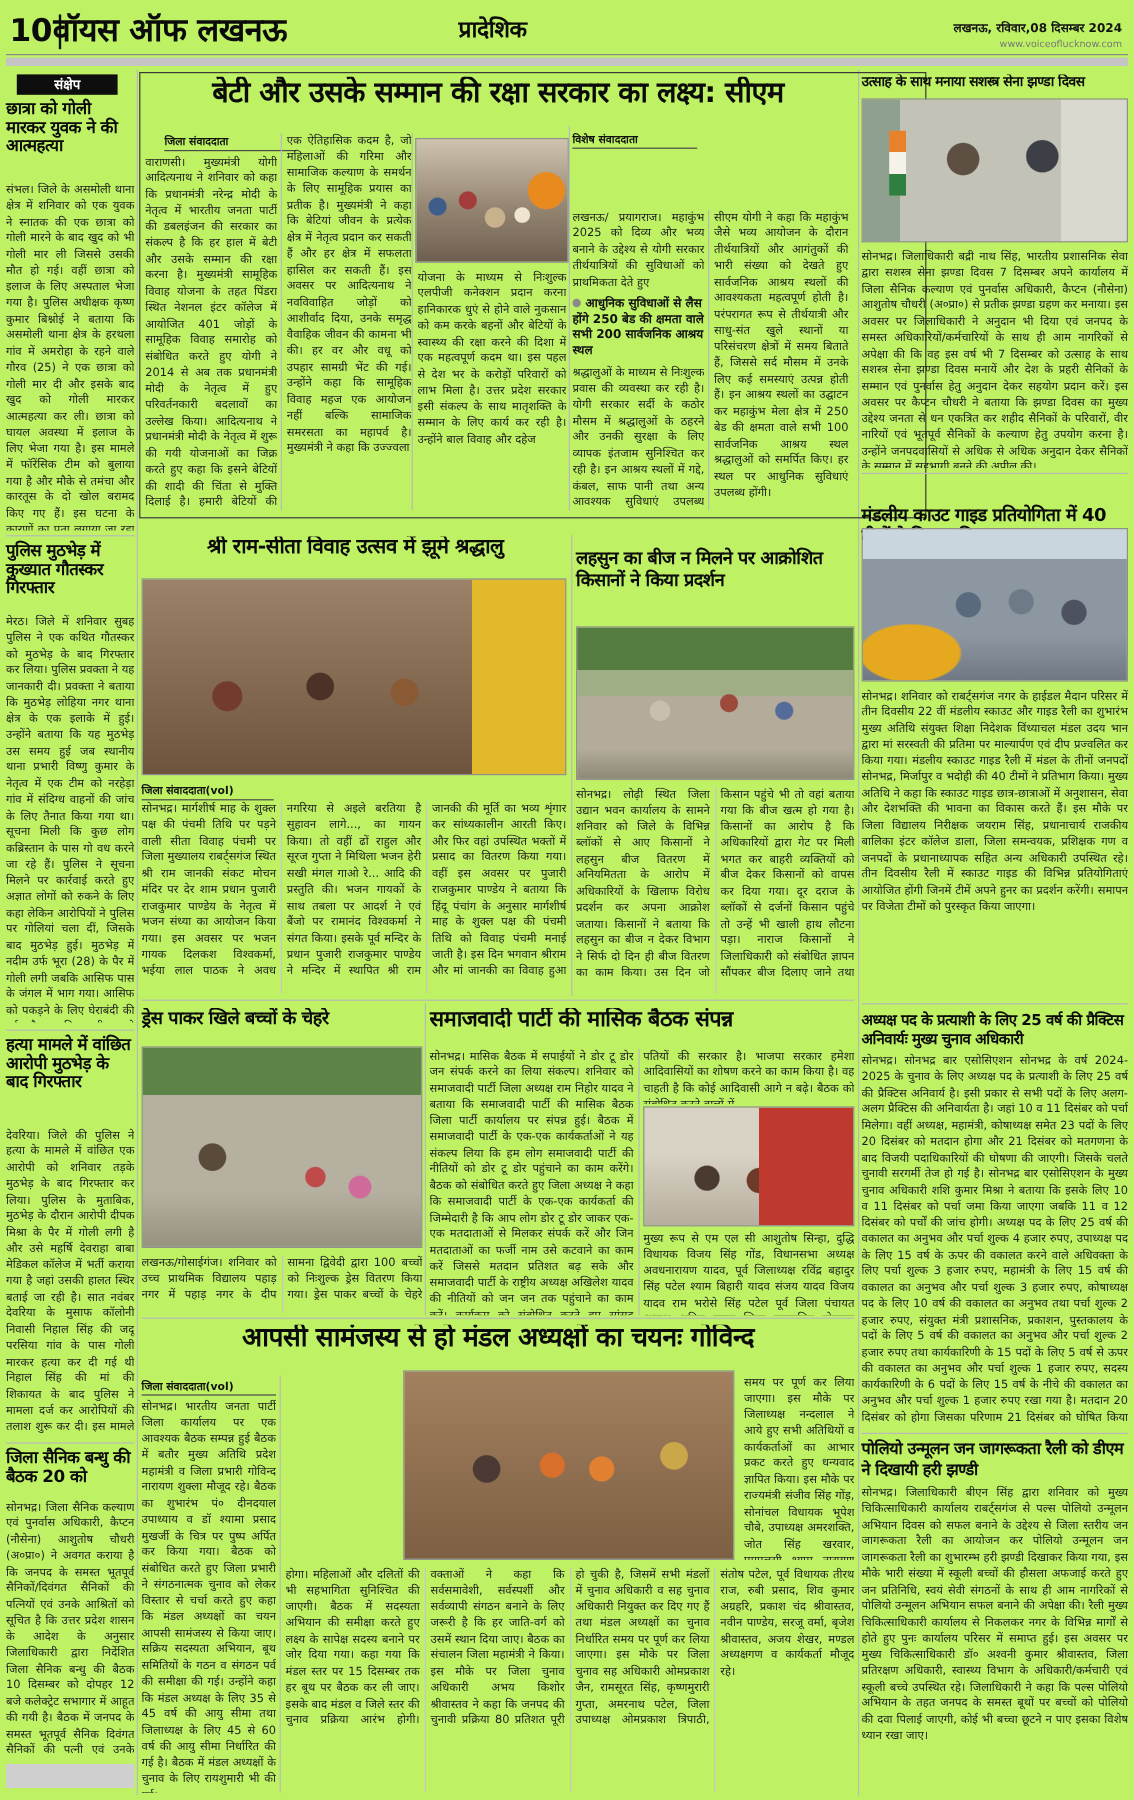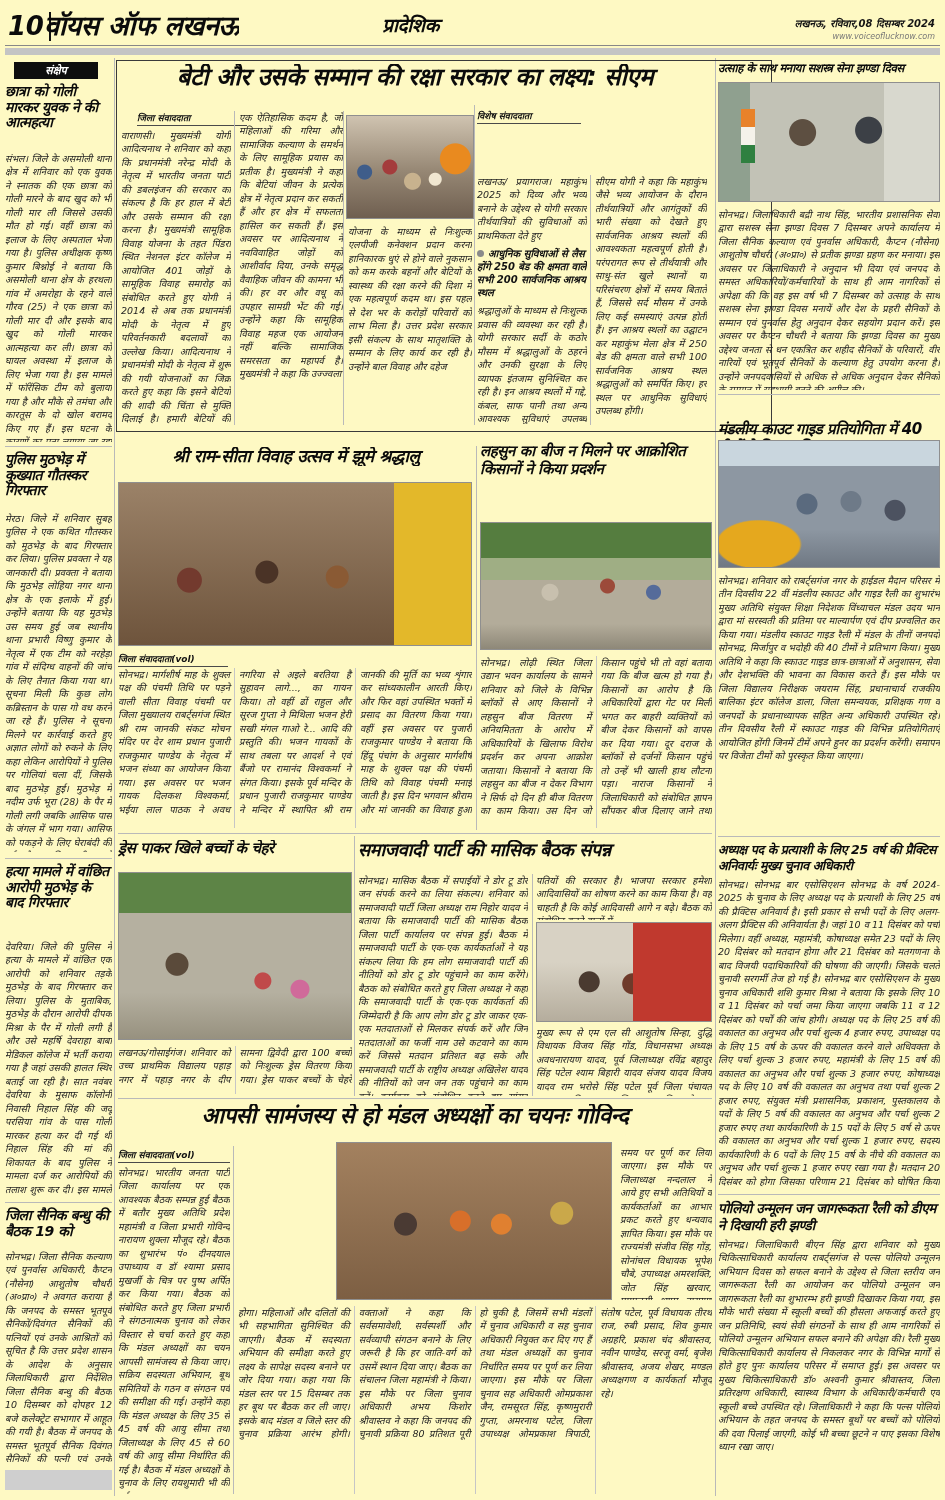--- a/index.html
+++ b/index.html
@@ -1,17 +1,17 @@
 <!DOCTYPE html>
 <html><head>
 <meta charset="utf-8">
 <style>
   html,body{margin:0;padding:0;background:#e9e9e9;}
-  .page{position:relative;width:945px;height:1500px;margin:0 auto;background:#fef9c3;
-        font-family:"DejaVu Sans",sans-serif;color:#141414;overflow:hidden;font-style:italic;}
+  .page{position:relative;width:945px;height:1500px;margin:0 auto;background:#bef264;
+        font-family:"DejaVu Sans",sans-serif;color:#141414;overflow:hidden;}
   .abs{position:absolute;}
   .hd{font-weight:700;color:#0b0b0b;letter-spacing:-0.4px;line-height:1.12;}
   .nw{white-space:nowrap;overflow:hidden;}
   .bt{font-size:9.5px;line-height:1.42;text-align:justify;color:#1e1e1e;overflow:hidden;}
   .byl{font-size:9px;font-weight:700;border-bottom:1px solid #4a4a4a;padding-bottom:1px;color:#111;}
   .ph{border:1px solid #8f8f8f;box-sizing:border-box;}
   .vl{position:absolute;width:1px;background:#b9b9b9;}
   .hl{position:absolute;height:1px;background:#b9b9b9;}
   .cols2{columns:2;column-gap:9px;column-rule:1px solid #c6c6c6;}
   .cols3{columns:3;column-gap:9px;column-rule:1px solid #c6c6c6;}
@@ -96,21 +96,21 @@
   <div class="hl" style="left:5px;top:446px;width:107px;"></div>
 
   <div class="abs hd" style="left:5px;top:452px;width:107px;font-size:14px;">पुलिस मुठभेड़ में कुख्यात गौतस्कर गिरफ्तार</div>
   <div class="abs bt" style="left:5px;top:512px;width:107px;height:340px;">मेरठ। जिले में शनिवार सुबह पुलिस ने एक कथित गौतस्कर को मुठभेड़ के बाद गिरफ्तार कर लिया। पुलिस प्रवक्ता ने यह जानकारी दी। प्रवक्ता ने बताया कि मुठभेड़ लोहिया नगर थाना क्षेत्र के एक इलाके में हुई। उन्होंने बताया कि यह मुठभेड़ उस समय हुई जब स्थानीय थाना प्रभारी विष्णु कुमार के नेतृत्व में एक टीम को नरहेड़ा गांव में संदिग्ध वाहनों की जांच के लिए तैनात किया गया था। सूचना मिली कि कुछ लोग कब्रिस्तान के पास गो वध करने जा रहे हैं। पुलिस ने सूचना मिलने पर कार्रवाई करते हुए अज्ञात लोगों को रुकने के लिए कहा लेकिन आरोपियों ने पुलिस पर गोलियां चला दीं, जिसके बाद मुठभेड़ हुई। मुठभेड़ में नदीम उर्फ भूरा (28) के पैर में गोली लगी जबकि आसिफ पास के जंगल में भाग गया। आसिफ को पकड़ने के लिए घेराबंदी की गई है जबकि नदीम को अस्पताल में भर्ती कराया गया है। नदीम कुख्यात गौतस्कर है और उसके खिलाफ मेरठ के लोहियानगर और लिसाड़ी गेट थाने में कई मुकदमे दर्ज हैं। उसके पास से एक देसी पिस्तौल और गो वध करने के कुछ उपकरण बरामद किए गए हैं।</div>
   <div class="hl" style="left:5px;top:858px;width:107px;"></div>
 
   <div class="abs hd" style="left:5px;top:864px;width:107px;font-size:14px;">हत्या मामले में वांछित आरोपी मुठभेड़ के बाद गिरफ्तार</div>
   <div class="abs bt" style="left:5px;top:940px;width:107px;height:256px;">देवरिया। जिले की पुलिस ने हत्या के मामले में वांछित एक आरोपी को शनिवार तड़के मुठभेड़ के बाद गिरफ्तार कर लिया। पुलिस के मुताबिक, मुठभेड़ के दौरान आरोपी दीपक मिश्रा के पैर में गोली लगी है और उसे महर्षि देवराहा बाबा मेडिकल कॉलेज में भर्ती कराया गया है जहां उसकी हालत स्थिर बताई जा रही है। सात नवंबर देवरिया के मुसाफ कॉलोनी निवासी निहाल सिंह की जदू परसिया गांव के पास गोली मारकर हत्या कर दी गई थी निहाल सिंह की मां की शिकायत के बाद पुलिस ने मामला दर्ज कर आरोपियों की तलाश शुरू कर दी। इस मामले में पांच संदिग्धों को गिरफ्तार किया जा चुका है। शनिवार को पुलिस ने एक गुप्त सूचना के आधार पर सुरौली के बिशुनपुर मोड़ के पास मिश्रा को रोका जिसके बाद उसने पुलिस पर गोली चला दी। पुलिस ने बताया कि जवाबी कार्रवाई में मिश्रा पैर में गोली लगने से घायल हो गया और उसे गिरफ्तार कर लिया गया। मिश्रा के पास से एक बंदूक बरामद की गई है। अपर पुलिस अधीक्षक सुनील कुमार सिंह ने बताया कि दीपक मिश्रा इस मामले में अंतिम संदिग्ध है। उन्होंने कहा कि आरोपी का उपचार किया जा रहा है और कानूनी कार्यवाही जारी है।</div>
   <div class="hl" style="left:5px;top:1202px;width:107px;"></div>
 
-  <div class="abs hd" style="left:5px;top:1208px;width:107px;font-size:14px;">जिला सैनिक बन्धु की बैठक 19 को</div>
+  <div class="abs hd" style="left:5px;top:1208px;width:107px;font-size:14px;">जिला सैनिक बन्धु की बैठक 20 को</div>
   <div class="abs bt" style="left:5px;top:1250px;width:107px;height:212px;">सोनभद्र। जिला सैनिक कल्याण एवं पुनर्वास अधिकारी, कैप्टन (नौसेना) आशुतोष चौधरी (अ०प्रा०) ने अवगत कराया है कि जनपद के समस्त भूतपूर्व सैनिकों/दिवंगत सैनिकों की पत्नियों एवं उनके आश्रितों को सूचित है कि उत्तर प्रदेश शासन के आदेश के अनुसार जिलाधिकारी द्वारा निर्देशित जिला सैनिक बन्धु की बैठक 10 दिसम्बर को दोपहर 12 बजे कलेक्ट्रेट सभागार में आहूत की गयी है। बैठक में जनपद के समस्त भूतपूर्व सैनिक दिवंगत सैनिकों की पत्नी एवं उनके आश्रित, उक्त तिथि, समय एवं स्थल पर सैनिक बन्धु की बैठक में भाग लेने का कष्ट करें और अपनी समस्याओं का आवेदन पत्र जिला सैनिक कल्याण एवं पुनर्वास कार्यालय सोनभद्र में 9 दिसम्बर तक अवश्य भेजें।</div>
   <div class="abs graybox" style="left:5px;top:1470px;width:107px;height:20px;"></div>
 
   <div class="abs" style="left:116px;top:60px;width:656px;height:372px;border:1.5px solid #3a3a3a;box-sizing:border-box;">
     <div class="abs hd nw" style="left:4px;top:3px;width:588px;text-align:center;font-size:24px;">बेटी और उसके सम्मान की रक्षा सरकार का लक्ष्य: सीएम</div>
 
     <div class="abs byl" style="left:4px;top:50px;width:110px;margin-left:16px;">जिला संवाददाता</div>
     <div class="abs bt" style="left:4px;top:68px;width:110px;height:296px;">वाराणसी। मुख्यमंत्री योगी आदित्यनाथ ने शनिवार को कहा कि प्रधानमंत्री नरेन्द्र मोदी के नेतृत्व में भारतीय जनता पार्टी की डबलइंजन की सरकार का संकल्प है कि हर हाल में बेटी और उसके सम्मान की रक्षा करना है। मुख्यमंत्री सामूहिक विवाह योजना के तहत पिंडरा स्थित नेशनल इंटर कॉलेज में आयोजित 401 जोड़ों के सामूहिक विवाह समारोह को संबोधित करते हुए योगी ने 2014 से अब तक प्रधानमंत्री मोदी के नेतृत्व में हुए परिवर्तनकारी बदलावों का उल्लेख किया। आदित्यनाथ ने प्रधानमंत्री मोदी के नेतृत्व में शुरू की गयी योजनाओं का जिक्र करते हुए कहा कि इसने बेटियों की शादी की चिंता से मुक्ति दिलाई है। हमारी बेटियों की सुरक्षा, शिक्षा और सम्मान हमारी सर्वोच्च जिम्मेदारी है। मुख्यमंत्री सामूहिक विवाह योजना इस दिशा में</div>
 
     <div class="abs bt" style="left:122px;top:50px;width:104px;height:314px;">एक ऐतिहासिक कदम है, जो महिलाओं की गरिमा और सामाजिक कल्याण के समर्थन के लिए सामूहिक प्रयास का प्रतीक है। मुख्यमंत्री ने कहा कि बेटियां जीवन के प्रत्येक क्षेत्र में नेतृत्व प्रदान कर सकती हैं और हर क्षेत्र में सफलता हासिल कर सकती हैं। इस अवसर पर आदित्यनाथ ने नवविवाहित जोड़ों को आशीर्वाद दिया, उनके समृद्ध वैवाहिक जीवन की कामना भी की। हर वर और वधू को उपहार सामग्री भेंट की गई। उन्होंने कहा कि सामूहिक विवाह महज एक आयोजन नहीं बल्कि सामाजिक समरसता का महापर्व है। मुख्यमंत्री ने कहा कि उज्ज्वला</div>
@@ -132,21 +132,21 @@
     <div class="vl" style="left:226px;top:50px;height:314px;"></div>
     <div class="vl" style="left:357px;top:44px;height:320px;"></div>
     <div class="vl" style="left:473px;top:114px;height:250px;"></div>
   </div>
 
   <div class="abs hd nw" style="left:118px;top:447px;width:356px;text-align:center;font-size:17px;">श्री राम-सीता विवाह उत्सव में झूमे श्रद्धालु</div>
   <div class="abs ph ph-ramsita" style="left:118px;top:482px;width:354px;height:164px;"></div>
   <div class="abs byl" style="left:118px;top:652px;width:110px;">जिला संवाददाता(vol)</div>
   <div class="abs bt cols3" style="left:118px;top:668px;width:354px;height:160px;">सोनभद्र। मार्गशीर्ष माह के शुक्ल पक्ष की पंचमी तिथि पर पड़ने वाली सीता विवाह पंचमी पर जिला मुख्यालय राबर्ट्सगंज स्थित श्री राम जानकी संकट मोचन मंदिर पर देर शाम प्रधान पुजारी राजकुमार पाण्डेय के नेतृत्व में भजन संध्या का आयोजन किया गया। इस अवसर पर भजन गायक दिलकश विश्वकर्मा, भईया लाल पाठक ने अवध नगरिया से अइले बरतिया है सुहावन लागे..., का गायन किया। तो वहीं ढों राहुल और सूरज गुप्ता ने मिथिला भजन हेरी सखी मंगल गाओ रे... आदि की प्रस्तुति की। भजन गायकों के साथ तबला पर आदर्श ने एवं बैंजो पर रामानंद विश्वकर्मा ने संगत किया। इसके पूर्व मन्दिर के प्रधान पुजारी राजकुमार पाण्डेय ने मन्दिर में स्थापित श्री राम जानकी की मूर्ति का भव्य शृंगार कर सांध्यकालीन आरती किए। और फिर वहां उपस्थित भक्तों में प्रसाद का वितरण किया गया। वहीं इस अवसर पर पुजारी राजकुमार पाण्डेय ने बताया कि हिंदू पंचांग के अनुसार मार्गशीर्ष माह के शुक्ल पक्ष की पंचमी तिथि को विवाह पंचमी मनाई जाती है। इस दिन भगवान श्रीराम और मां जानकी का विवाह हुआ था। धार्मिक मान्यता है कि विवाह पंचमी पर भगवान श्रीराम और मां जानकी की पूजा-अर्चना करने से सभी प्रकार के सुखों की प्राप्ति होती है, साथ ही घर में सुख, समृद्धि एवं खुशहाली आती है। भजन संध्या में मुख्य रूप से डूंगरमल अग्रवाल, देवानंद, शिवा पाण्डेय, सचिन, केतन, हिमांशु, मोनू, राहुल, शिवपूजन दुबे, गणेश पांडे, प्रथम, आशु, राज नारायण तिवारी, प्रदीप चैबे, मोनू गुप्ता सहित अन्य लोग उपस्थित रहें।</div>
 
-  <div class="abs hd" style="left:480px;top:442px;width:232px;font-size:15px;line-height:1.2;">लहसुन का बीज न मिलने पर आक्रोशित किसानों ने किया प्रदर्शन</div>
+  <div class="abs hd" style="left:480px;top:456px;width:232px;font-size:15px;line-height:1.2;">लहसुन का बीज न मिलने पर आक्रोशित किसानों ने किया प्रदर्शन</div>
   <div class="abs ph ph-garlic" style="left:480px;top:522px;width:232px;height:128px;"></div>
   <div class="abs bt cols2" style="left:480px;top:656px;width:232px;height:172px;">सोनभद्र। लोढ़ी स्थित जिला उद्यान भवन कार्यालय के सामने शनिवार को जिले के विभिन्न ब्लॉकों से आए किसानों ने लहसुन बीज वितरण में अनियमितता के आरोप में अधिकारियों के खिलाफ विरोध प्रदर्शन कर अपना आक्रोश जताया। किसानों ने बताया कि लहसुन का बीज न देकर विभाग ने सिर्फ दो दिन ही बीज वितरण का काम किया। उस दिन जो किसान पहुंचे भी तो वहां बताया गया कि बीज खत्म हो गया है। किसानों का आरोप है कि अधिकारियों द्वारा गेट पर मिली भगत कर बाहरी व्यक्तियों को बीज देकर किसानों को वापस कर दिया गया। दूर दराज के ब्लॉकों से दर्जनों किसान पहुंचे तो उन्हें भी खाली हाथ लौटना पड़ा। नाराज किसानों ने जिलाधिकारी को संबोधित ज्ञापन सौंपकर बीज दिलाए जाने तथा दोषियों पर कार्रवाई की मांग की है। ज्ञापन देने वालों में प्रमुख रूप से लालता प्रसाद, रामजी, सुरेश सिंह, राजकुमार, रामललन लाल, करवरी राजकुमार, रामनिवास सहित दर्जनों किसान मौजूद रहे।</div>
 
   <div class="abs hd nw" style="left:118px;top:840px;width:234px;font-size:15px;">ड्रेस पाकर खिले बच्चों के चेहरे</div>
   <div class="abs ph ph-dress" style="left:118px;top:872px;width:234px;height:168px;"></div>
   <div class="abs bt cols2" style="left:118px;top:1046px;width:234px;height:48px;">लखनऊ/गोसाईगंज। शनिवार को उच्च प्राथमिक विद्यालय पहाड़ नगर में पहाड़ नगर के दीप सामना द्विवेदी द्वारा 100 बच्चों को निःशुल्क ड्रेस वितरण किया गया। ड्रेस पाकर बच्चों के चेहरे खिल उठे और बच्चों में खुशी की लहर दौड़ गई। विद्यालय की प्रधानाध्यापिका व स्टाफ ने दीप सामना द्विवेदी का आभार व्यक्त किया। इस मौके पर शिक्षकगण, अभिभावक व बड़ी संख्या में बच्चे मौजूद रहे।</div>
 
   <div class="abs hd nw" style="left:358px;top:840px;width:354px;font-size:18px;">समाजवादी पार्टी की मासिक बैठक संपन्न</div>
   <div class="abs bt" style="left:358px;top:874px;width:170px;height:222px;">सोनभद्र। मासिक बैठक में सपाईयों ने डोर टू डोर जन संपर्क करने का लिया संकल्प। शनिवार को समाजवादी पार्टी जिला अध्यक्ष राम निहोर यादव ने बताया कि समाजवादी पार्टी की मासिक बैठक जिला पार्टी कार्यालय पर संपन्न हुई। बैठक में समाजवादी पार्टी के एक-एक कार्यकर्ताओं ने यह संकल्प लिया कि हम लोग समाजवादी पार्टी की नीतियों को डोर टू डोर पहुंचाने का काम करेंगे। बैठक को संबोधित करते हुए जिला अध्यक्ष ने कहा कि समाजवादी पार्टी के एक-एक कार्यकर्ता की जिम्मेदारी है कि आप लोग डोर टू डोर जाकर एक-एक मतदाताओं से मिलकर संपर्क करें और जिन मतदाताओं का फर्जी नाम उसे कटवाने का काम करें जिससे मतदान प्रतिशत बढ़ सके और समाजवादी पार्टी के राष्ट्रीय अध्यक्ष अखिलेश यादव की नीतियों को जन जन तक पहुंचाने का काम करें। कार्यक्रम को संबोधित करते हुए सांसद छोटेलाल खरवार ने कहा कि इस भाजपा सरकार में किसानों मजदूरों नौजवानों आदिवासियों व्यापारियों अल्पसंख्यकों का शोषण चरम सीमा पर है। भाजपा सरकार को आम जनमानस से कोई लेना-देना नहीं है। यह सरकार पूंजी</div>
   <div class="abs bt" style="left:536px;top:874px;width:176px;height:46px;">पतियों की सरकार है। भाजपा सरकार हमेशा आदिवासियों का शोषण करने का काम किया है। वह चाहती है कि कोई आदिवासी आगे न बढ़े। बैठक को संबोधित करने वालों में</div>

